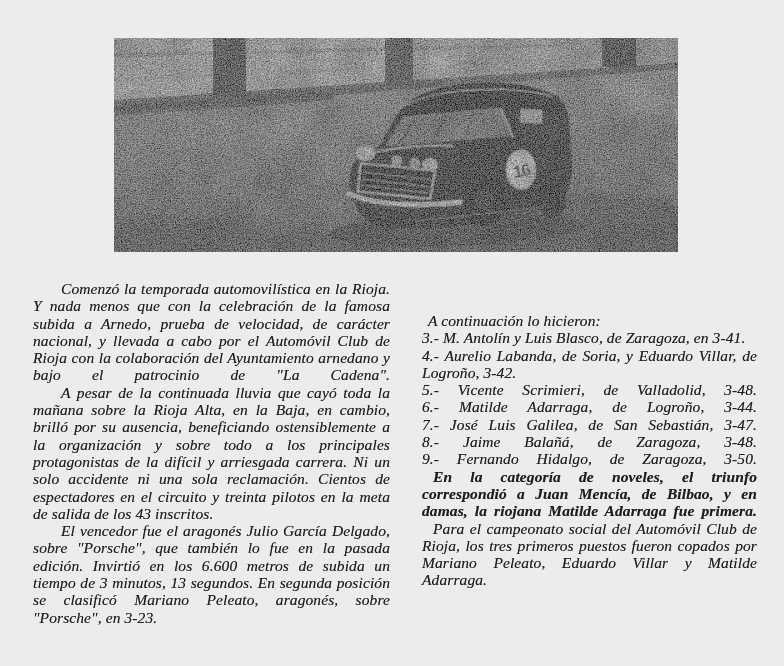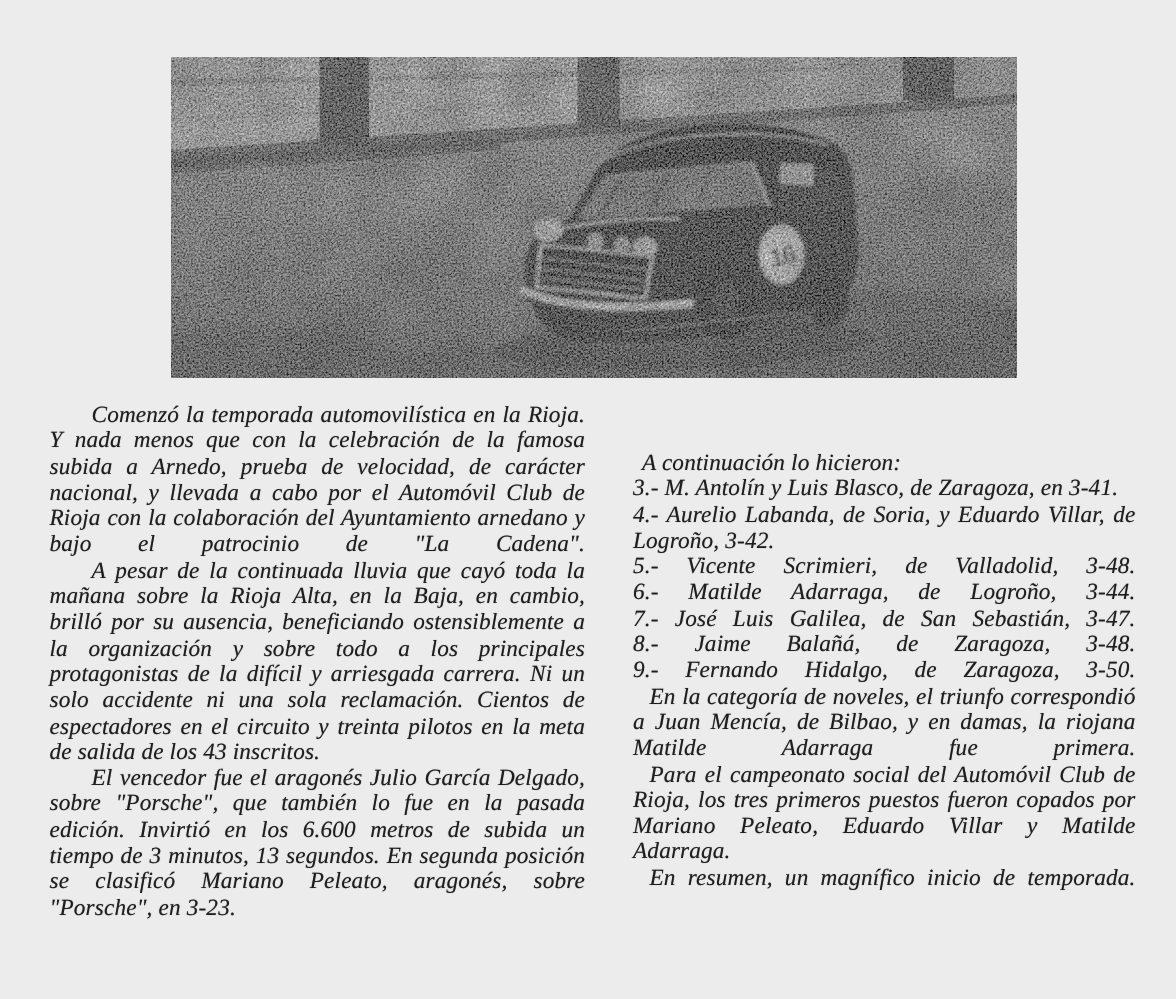--- a/index.html
+++ b/index.html
@@ -12,36 +12,36 @@
     background:#ececec;
     font-family:"Liberation Serif","DejaVu Serif",serif;
     font-style:italic;
     color:#1e1e1e;
   }
   .photo{
     position:absolute;left:114px;top:38px;width:564px;height:214px;
   }
   .photo svg{display:block;width:100%;height:100%;}
   .col{
-    position:absolute;top:268px;
+    position:absolute;top:280px;
     font-size:15.5px;line-height:17.3px;
     text-align:justify;
     text-shadow:0 0 .6px rgba(30,30,30,.55);
     letter-spacing:.1px;
   }
   .col-left{left:33px;width:357px;}
   .col-right{left:422px;width:335px;margin-top:32px;}
   .col p{margin:0;}
   .indent{text-indent:28px;}
   .sm-indent{text-indent:11px;}
   .spread{text-align-last:justify;}
   .ml-p2{margin-top:3px;}
   .ml-p3{margin-top:5px;}
   .intro{text-indent:6px;margin:0 0 19px 0;}
-  .rc-p1{margin-top:4px;}
+  .rc-p1{margin-top:4px;font-weight:bold;}
   .rc-p2{margin-top:3px;}
   .rc-p3{margin-top:6px;}
 </style>
 </head>
 <body>
 
 <div class="page">
 
   <div class="photo">
     <svg viewBox="0 0 564 214" preserveAspectRatio="none">
@@ -192,16 +192,15 @@
       <p>4.- Aurelio Labanda, de Soria, y Eduardo Villar, de Logroño, 3-42.</p>
       <p class="spread">5.- Vicente Scrimieri, de Valladolid, 3-48.</p>
       <p class="spread">6.- Matilde Adarraga, de Logroño, 3-44.</p>
       <p class="spread">7.- José Luis Galilea, de San Sebastián, 3-47.</p>
       <p class="spread">8.- Jaime Balañá, de Zaragoza, 3-48.</p>
       <p class="spread">9.- Fernando Hidalgo, de Zaragoza, 3-50.</p>
     </div>
 
     <p class="sm-indent rc-p1 spread">En la categoría de noveles, el triunfo correspondió a Juan Mencía, de Bilbao, y en damas, la riojana Matilde Adarraga fue primera.</p>
     <p class="sm-indent rc-p2">Para el campeonato social del Automóvil Club de Rioja, los tres primeros puestos fueron copados por Mariano Peleato, Eduardo Villar y Matilde Adarraga.</p>
-    <p class="sm-indent rc-p3 spread">En resumen, un magnífico inicio de temporada.</p>
   </div>
 
 </div>
 
 </body></html>

